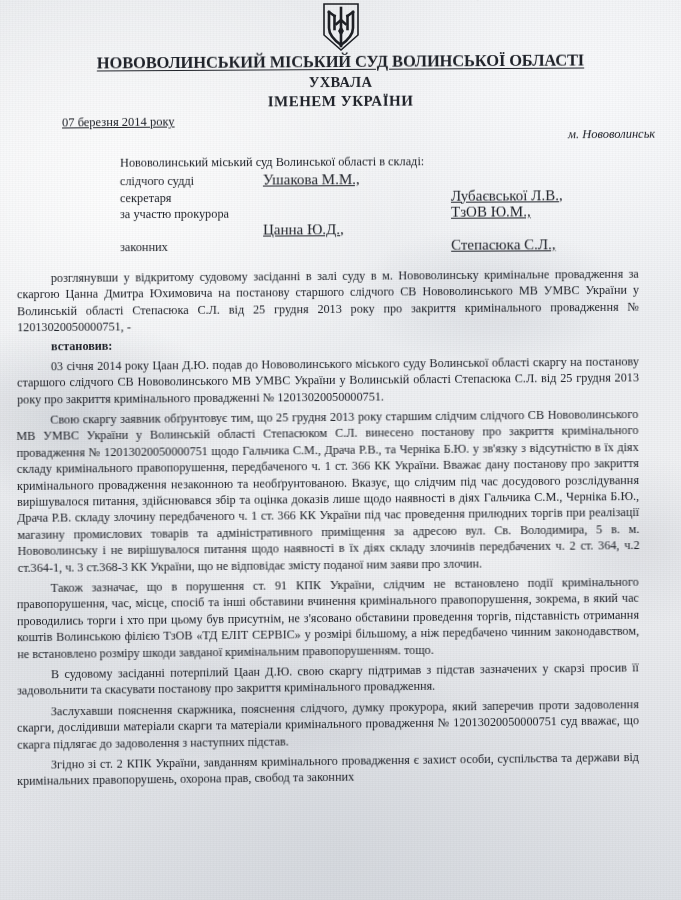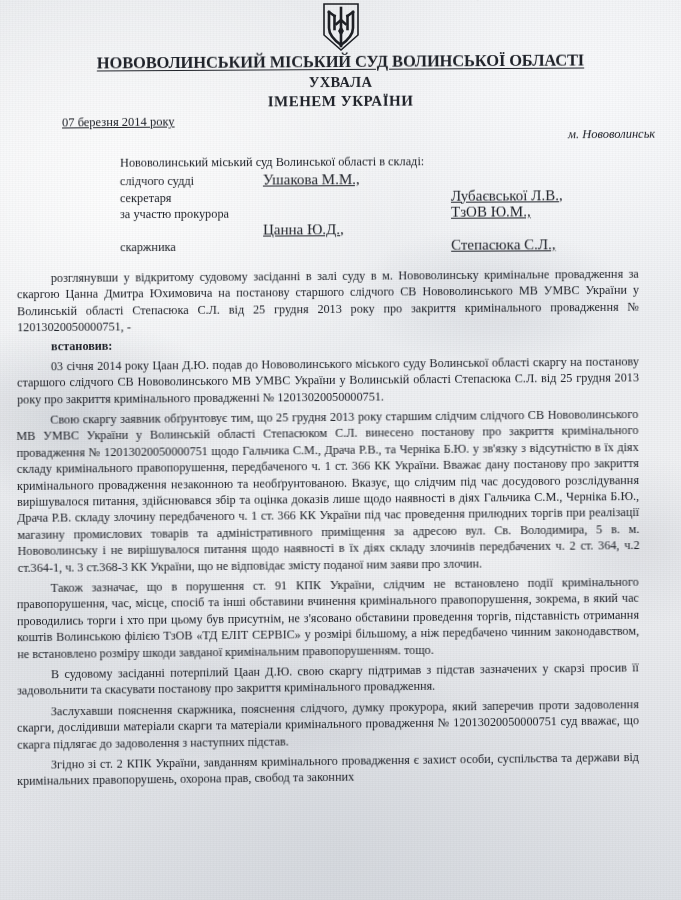--- a/index.html
+++ b/index.html
@@ -261,21 +261,21 @@
       <div class="panel-row">
         <span class="panel-role">за участю прокурора</span>
         <span class="panel-mid"></span>
         <span class="panel-name">ТзОВ Ю.М.,</span>
       </div>
       <div class="panel-row">
         <span class="panel-mid"></span>
         <span class="panel-name">Цанна Ю.Д.,</span>
       </div>
       <div class="panel-row">
-        <span class="panel-role">скаржника</span>
+        <span class="panel-role">законних</span>
         <span class="panel-mid"></span>
         <span class="panel-name">Степасюка С.Л.,</span>
       </div>
     </div>
 
     <div class="body">
       <p class="para tight sk1">розглянувши у відкритому судовому засіданні в залі суду в м. Нововолинську кримінальне провадження за скаргою Цанна Дмитра Юхимовича на постанову старшого слідчого СВ Нововолинського МВ УМВС України у Волинській області Степасюка С.Л. від 25 грудня 2013 року про закриття кримінального провадження № 12013020050000751, -</p>
       <p class="para ruled sk2">встановив:</p>
       <p class="para sk2">03 січня 2014 року Цаан Д.Ю. подав  до Нововолинського міського суду Волинської області скаргу на постанову старшого слідчого СВ Нововолинського МВ УМВС України у Волинській області Степасюка С.Л. від 25 грудня  2013 року про закриття кримінального провадженні № 12013020050000751.</p>
       <p class="para sk3">Свою скаргу заявник обґрунтовує тим, що 25 грудня 2013 року старшим слідчим слідчого СВ Нововолинського МВ УМВС України у Волинській області Степасюком С.Л. винесено постанову про закриття кримінального провадження № 12013020050000751 щодо Гальчика С.М., Драча Р.В., та Черніка Б.Ю. у зв'язку з відсутністю в їх діях складу кримінального правопорушення, передбаченого  ч. 1 ст. 366 КК України. Вважає дану постанову про закриття кримінального провадження незаконною та необґрунтованою. Вказує, що слідчим під час досудового розслідування вирішувалося питання, здійснювався збір та оцінка доказів лише щодо наявності в діях Гальчика С.М., Черніка Б.Ю., Драча Р.В. складу злочину передбаченого ч. 1 ст. 366 КК України під час проведення прилюдних торгів при реалізації магазину промислових товарів та адміністративного приміщення за адресою вул. Св. Володимира, 5 в. м. Нововолинську і не вирішувалося питання щодо наявності в їх діях складу злочинів передбачених ч. 2 ст. 364, ч.2 ст.364-1, ч. 3 ст.368-3 КК України, що не відповідає змісту поданої ним заяви про злочин.</p>

